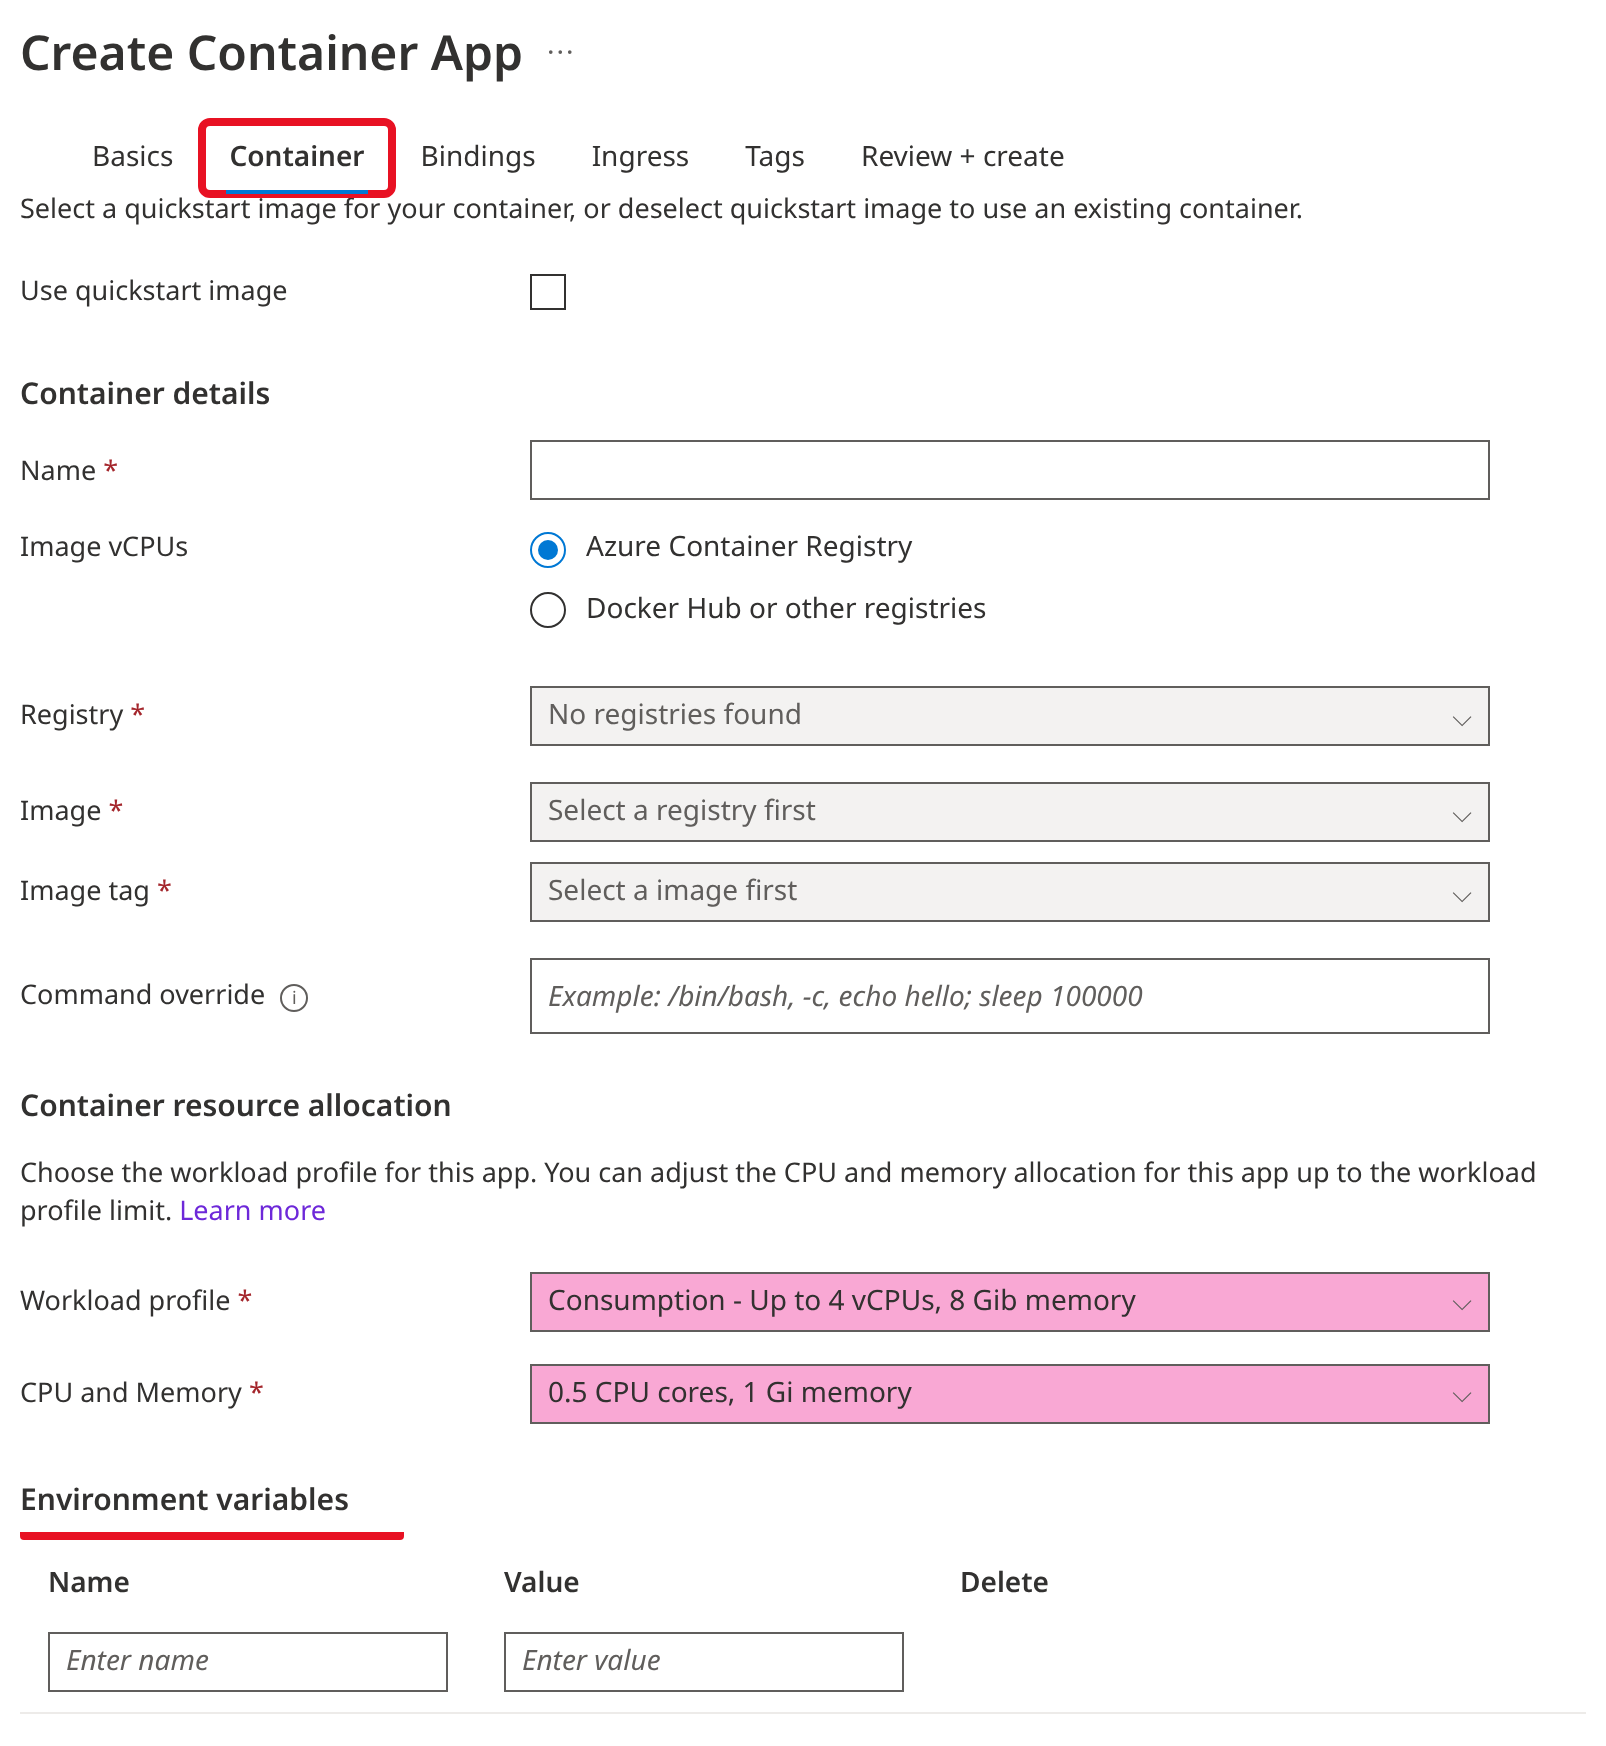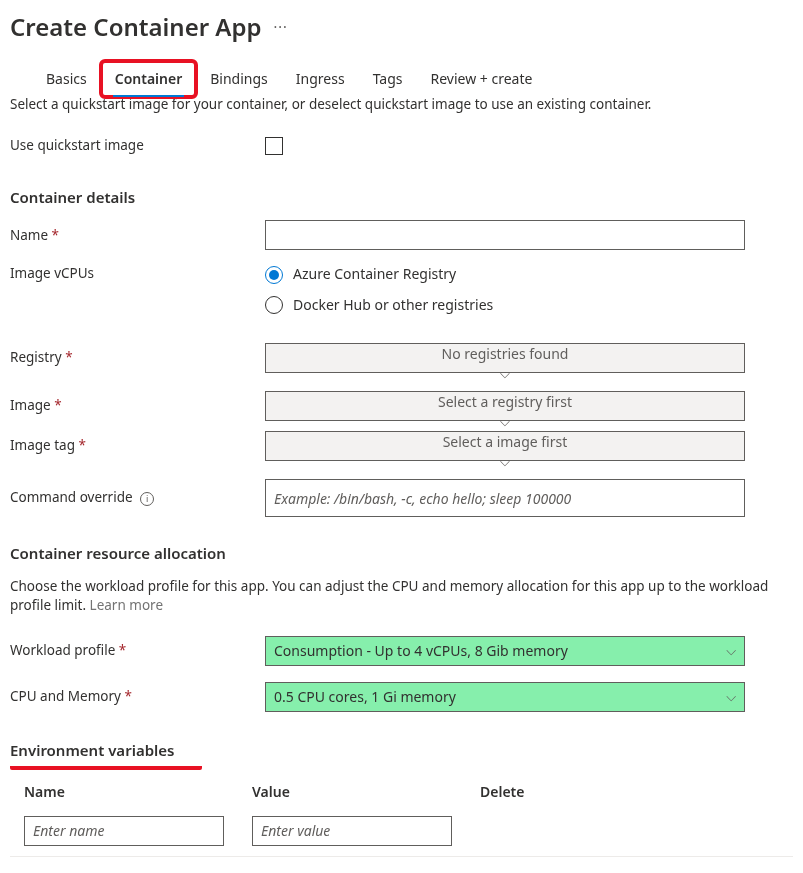--- a/index.html
+++ b/index.html
@@ -27,33 +27,33 @@
     .row-top-align { align-items:flex-start;}
     .label-col { width:255px; flex-shrink:0; color:#323130; font-size:13.5px;}
     .req { color:#a4262c; }
     .ctrl-col { flex:1; min-width:0; }
     .section-head { font-weight:600; font-size:15px; margin-top:26px; margin-bottom:12px;}
     input[type=text].wide, .select {
       width:100%; max-width:480px; height:30px;
       border:1px solid #605e5c; padding:0 8px; font-size:14px; font-family:inherit;
       background:#fff;
     }
-    .select { -webkit-appearance:none; appearance:none; position:relative; background:#86efac;
+    .select { -webkit-appearance:none; appearance:none; position:relative; background:#f9a8d4;
       display:flex; align-items:center; justify-content:space-between; cursor:pointer;}
     .select .chev { font-size:13px; color:#605e5c;}
-    .select.disabled { background:#f3f2f1; color:#605e5c; cursor:default;flex-direction:column;}
+    .select.disabled { background:#f3f2f1; color:#605e5c; cursor:default;}
     .cmd { width:100%; max-width:480px; height:30px; border:1px solid #605e5c;
       padding:18px 8px; font-size:14px; font-family:inherit; font-style:italic;}
     .checkbox { width:18px; height:18px; border:1px solid #323130; background:#fff; cursor:pointer;}
     .radio-line { display:flex; align-items:center; gap:10px; margin-bottom:10px; cursor:pointer;}
     .radio { width:18px; height:18px; border:1px solid #323130; border-radius:50%;
       display:flex; align-items:center; justify-content:center;}
     .radio.checked::after { content:""; width:10px; height:10px; border-radius:50%; background:#0078d4;}
     .radio.checked { border-color:#0078d4;}
-    a.link { color:#737373; text-decoration:none; }
+    a.link { color:#6d28d9; text-decoration:none; }
     .info-icon { display:inline-flex; width:14px; height:14px; border:1px solid #605e5c; border-radius:50%;
       align-items:center; justify-content:center; font-size:9px; color:#605e5c; margin-left:4px; line-height:1;}
     .env-head-row { display:flex; gap:0; margin-top:8px;}
     .env-head { font-weight:600; font-size:14px; }
     .env-col1 { width:228px;}
     .env-col2 { width:228px;}
     .env-col3 { flex:1;}
     .env-input { width:200px; height:30px; border:1px solid #605e5c; padding:0 8px; font-size:14px;
       font-family:inherit; font-style:italic; color:#605e5c;}
     hr.env { border:none; border-top:1px solid #edebe9; margin-top:10px;}

